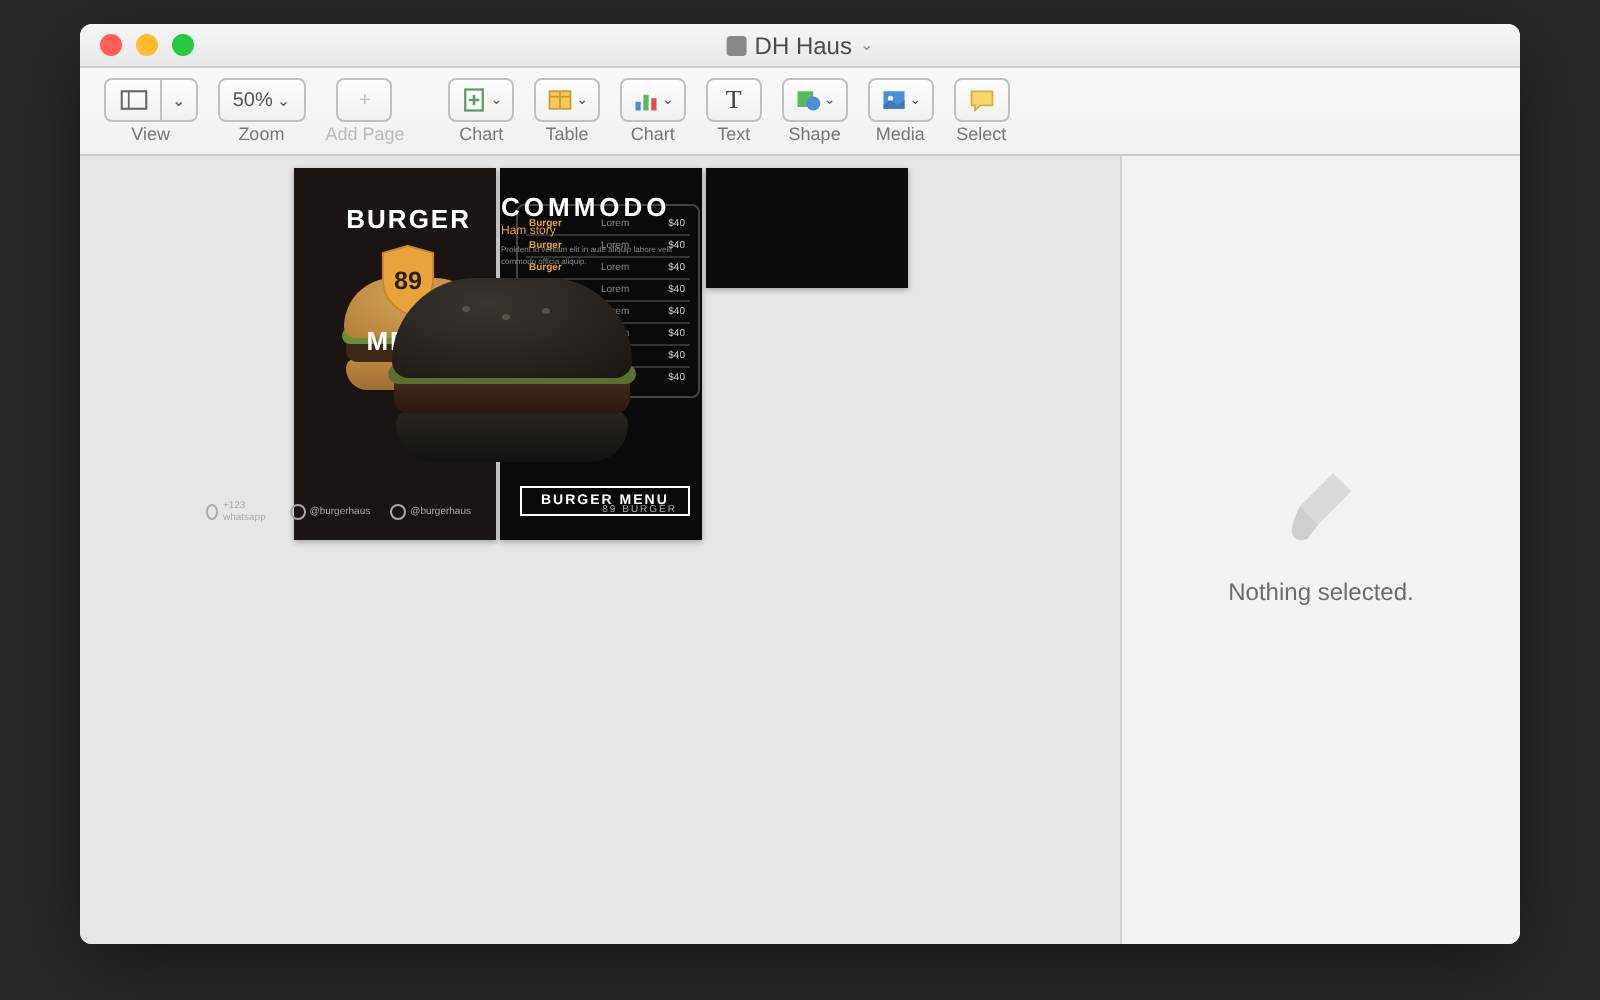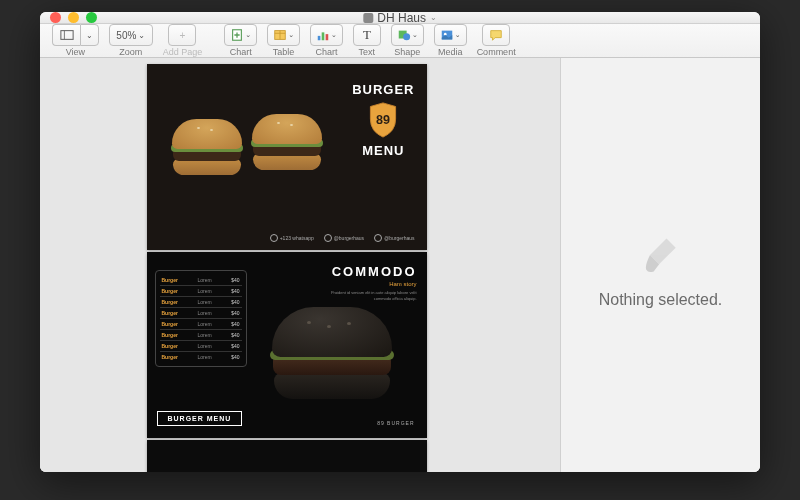--- a/index.html
+++ b/index.html
@@ -15,21 +15,21 @@
 .tb-group{display:flex;flex-direction:column;align-items:center;gap:1px;padding:0 4px}
 .tb-btn{display:flex;align-items:center;justify-content:center;height:22px;min-width:28px;background:linear-gradient(#fdfdfd,#f0f0f0);border:1px solid #c0c0c0;border-radius:4px;font-size:10px;color:#555;padding:0 5px;cursor:pointer}
 .tb-btn.seg-l{border-radius:4px 0 0 4px;border-right:none}
 .tb-btn.seg-r{border-radius:0 4px 4px 0}
 .tb-label{font-size:9px;color:#777}
 .tb-sep{width:10px}
 .tb-spacer{flex:1}
 .icon-box{width:14px;height:14px;display:inline-block}
 .content{flex:1;display:flex;background:#e6e6e6}
 .canvas-area{flex:1;display:flex;justify-content:center;overflow:hidden;background:#e6e6e6;padding-top:6px}
-.doc{width:307px;display:flex;flex-direction:column;gap:2px}
+.doc{width:307px;display:flex;flex-direction:row;gap:2px}
 .page{width:280px;height:186px;background:#1a1512;position:relative;box-shadow:0 1px 3px rgba(0,0,0,.3)}
 .p1-img{position:absolute;left:10px;top:30px;width:170px;height:110px}
 .burger{position:absolute;width:70px;height:60px}
 .bun-top{position:absolute;width:70px;height:30px;background:radial-gradient(ellipse at 50% 30%,#d4a55a,#b37d3a);border-radius:35px 35px 8px 8px;top:0}
 .seeds{position:absolute;top:6px;left:20px;width:30px;height:10px}
 .seeds::before,.seeds::after{content:"";position:absolute;width:3px;height:2px;background:#e8d4a8;border-radius:50%}
 .seeds::before{left:5px;top:2px}.seeds::after{left:18px;top:4px}
 .patty{position:absolute;width:68px;height:14px;background:#3d2818;border-radius:6px;top:28px;left:1px}
 .lettuce{position:absolute;width:72px;height:8px;background:#6b8e3d;border-radius:4px;top:25px;left:-1px}
 .bun-bot{position:absolute;width:68px;height:16px;background:linear-gradient(#c08a42,#9e6d35);border-radius:6px 6px 12px 12px;top:40px;left:1px}
@@ -41,38 +41,38 @@
 .p1-menu{font-size:13px;font-weight:700;letter-spacing:1px}
 .p1-footer{position:absolute;bottom:8px;right:12px;display:flex;gap:10px}
 .p1-footer span{font-size:5px;color:#aaa;display:flex;align-items:center;gap:2px}
 .p1-footer span::before{content:"";width:6px;height:6px;border:0.5px solid #aaa;border-radius:50%}
 .page2{background:#0a0a0a}
 .p2-table{position:absolute;left:8px;top:18px;width:92px;border:1px solid #444;border-radius:4px;padding:4px}
 .p2-row{display:flex;justify-content:space-between;font-size:5px;color:#ccc;padding:2px 2px;border-bottom:1px solid #333}
 .p2-row:last-child{border:none}
 .p2-row .n{color:#e8a33d;font-weight:600}
 .p2-row .d{color:#888}
-.p2-right{position:absolute;right:10px;top:12px;text-align:right;color:#fff}
+.p2-right{position:absolute;right:10px;top:12px;text-align:left;color:#fff}
 .p2-h{font-size:13px;font-weight:700;letter-spacing:2px}
 .p2-sub{font-size:6px;color:#e8a33d;margin-top:2px}
 .p2-desc{font-size:4px;color:#888;margin-top:3px;width:90px;line-height:1.4}
 .p2-burger{position:absolute;right:35px;top:55px;width:120px;height:100px}
 .blk-bun-top{position:absolute;width:120px;height:50px;background:radial-gradient(ellipse at 40% 25%,#3a3530,#1a1612);border-radius:60px 60px 12px 12px;top:0}
 .blk-seeds{position:absolute;top:12px;left:30px;width:60px;height:15px}
 .blk-seeds span{position:absolute;width:4px;height:3px;background:#5a5248;border-radius:50%}
 .blk-seeds span:nth-child(1){left:5px;top:2px}.blk-seeds span:nth-child(2){left:25px;top:6px}.blk-seeds span:nth-child(3){left:45px;top:3px}
 .blk-mid{position:absolute;width:118px;height:22px;background:linear-gradient(#4a3020,#2a1810);top:46px;left:1px;border-radius:8px}
 .blk-lettuce{position:absolute;width:124px;height:10px;background:#5a7030;top:43px;left:-2px;border-radius:5px}
 .blk-bun-bot{position:absolute;width:116px;height:26px;background:linear-gradient(#2a2520,#141210);border-radius:8px 8px 20px 20px;top:66px;left:2px}
 .p2-btn{position:absolute;left:10px;bottom:12px;border:1.5px solid #fff;padding:3px 10px;font-size:7px;color:#fff;font-weight:700;letter-spacing:1px}
 .p2-brand{position:absolute;right:12px;bottom:12px;font-size:5px;color:#aaa;letter-spacing:1px}
 .page3{background:#0c0c0c;height:60px}
 .inspector{width:200px;background:#f2f2f2;border-left:1px solid #d0d0d0;display:flex;flex-direction:column;align-items:center;justify-content:center;padding:20px}
 .brush-icon{width:44px;height:44px;opacity:.4;margin-bottom:14px}
-.insp-h{font-size:16px;color:#6b6b6b;font-weight:500;margin-bottom:17px}
+.insp-h{font-size:12px;color:#6b6b6b;font-weight:500;margin-bottom:17px}
 .insp-sub{font-size:10px;color:#8a8a8a;text-align:center}
 .dark-btn{background:linear-gradient(#6b6b6b,#555)!important;color:#fff!important;border-color:#444!important}
 </style>
 </head>
 <body>
 
 <div class="window">
   <div class="titlebar">
     <div class="traffic">
       <div class="light red"></div>
@@ -168,21 +168,21 @@
           <span style="font-size:7px;margin-left:1px">⌄</span>
         </div>
         <span class="tb-label">Media</span>
       </div>
     <div class="tb-group">
         <div class="tb-btn">
           <svg class="icon-box" viewBox="0 0 16 16">
             <path d="M2 3 h12 v8 h-7 l-3 3 v-3 h-2 z" fill="#f5d76e" stroke="#d4af37"></path>
           </svg>
         </div>
-        <span class="tb-label">Comment</span>
+        <span class="tb-label">Select</span>
       </div>
     <div class="tb-spacer"></div>
     <div class="tb-sep"></div>
   </div>
 
   <div class="content">
     <div class="canvas-area">
       <div class="doc">
 
         <div class="page">

